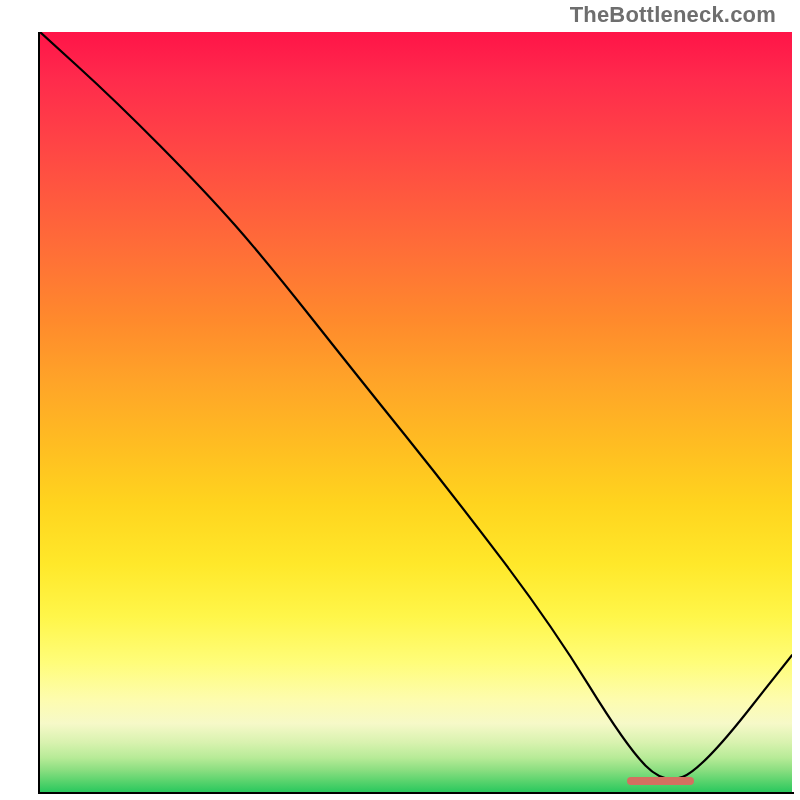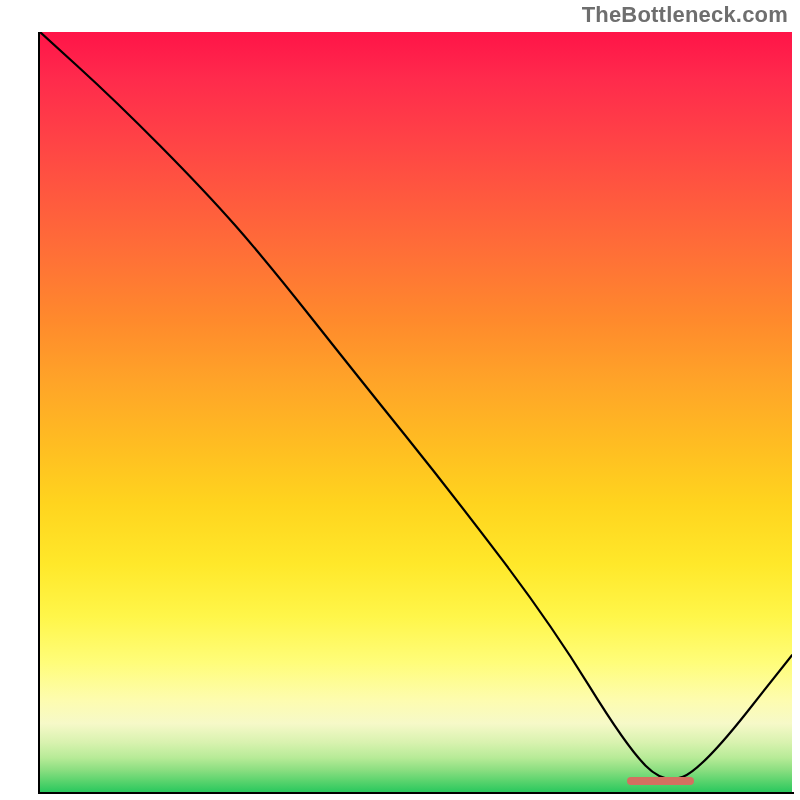--- a/index.html
+++ b/index.html
@@ -11,21 +11,21 @@
     font-family: Arial, Helvetica, sans-serif;
   }
   .canvas {
     position: relative;
     width: 800px;
     height: 800px;
   }
   .watermark {
     position: absolute;
     top: 2px;
-    right: 12px;
+    right: 24px;
     font-size: 22px;
     font-weight: 600;
     color: #6e6e6e;
     letter-spacing: 0.2px;
   }
   .plot-area {
     position: absolute;
     left: 40px;
     top: 32px;
     width: 752px;

